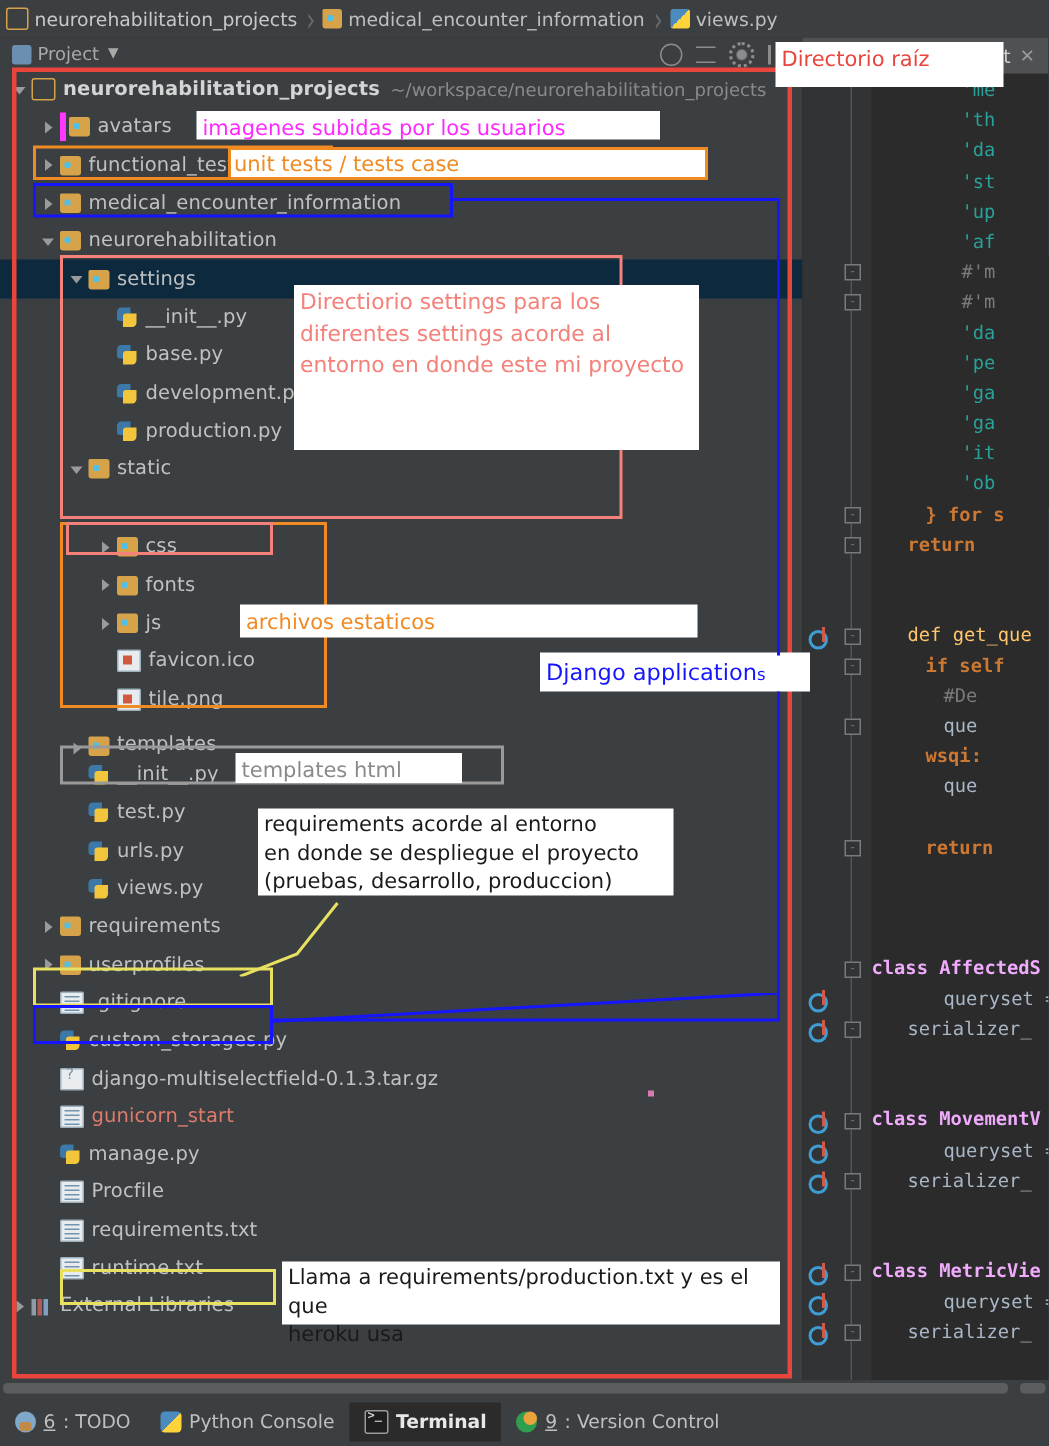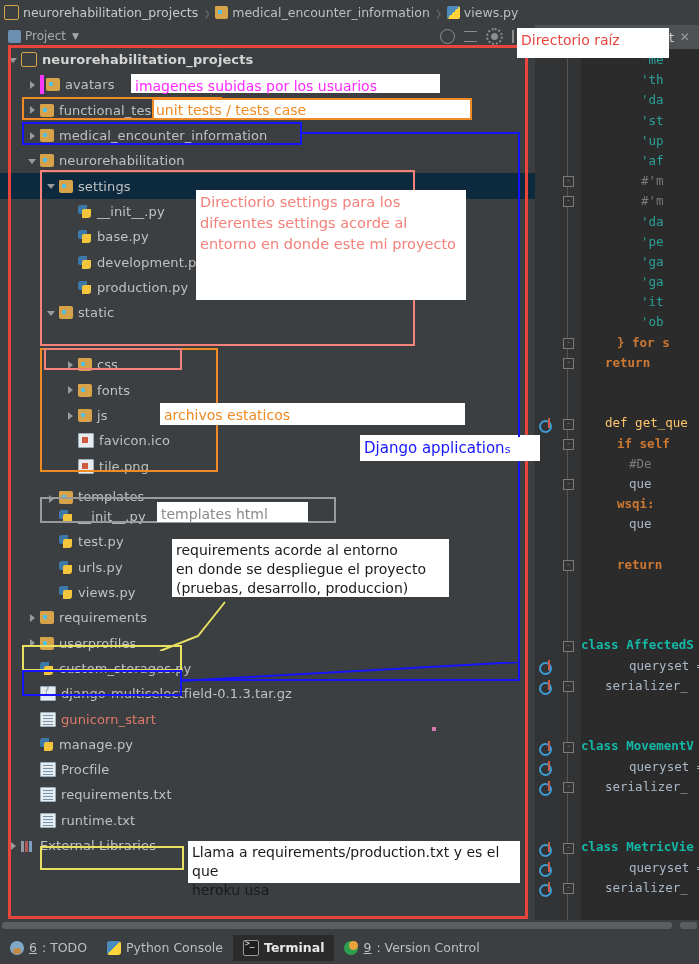--- a/index.html
+++ b/index.html
@@ -84,21 +84,21 @@
   }
   #edtab .tabname{font-size:12.5px;color:#d0d0d0;margin-left:5px;}
   #edtab .tabclose{margin-left:6px;color:#9a9a9a;font-size:12px;}
   #edbody{position:relative;height:871px;background:#2b2b2b;overflow:hidden;}
   .gutter{position:absolute;left:0;top:0;width:46px;height:100%;background:#313335;}
   .codearea{position:absolute;left:46px;top:0;right:0;bottom:0;}
   .cl{height:20.2px;line-height:20.2px;font-family:"DejaVu Sans Mono","Liberation Mono",monospace;font-size:12.5px;white-space:pre;}
   .s-str{color:#2aa198;}
   .s-cmt{color:#7a7a7a;}
   .s-kw{color:#cc7832;font-weight:bold;}
-  .s-cls{color:#14b8a6;font-weight:bold;}
+  .s-cls{color:#f0abfc;font-weight:bold;}
   .s-def{color:#ffc66d;}
   .s-pl{color:#a9b7c6;}
   .marker{position:absolute;left:4px;width:12px;height:12px;}
   .marker:before{content:"";position:absolute;left:0;top:2px;width:9px;height:9px;border:2px solid #3d9dd4;border-radius:50%;}
   .marker:after{content:"";position:absolute;left:9px;top:0;width:2px;height:10px;background:#d05a4a;}
   .fold{position:absolute;left:28px;width:9px;height:9px;border:1px solid #7a7a7a;color:#7a7a7a;font-size:8px;line-height:7px;text-align:center;background:#313335;}
   .vline{position:absolute;left:32px;top:0;bottom:0;width:1px;background:#555;}
 
   
   #statusbar{
@@ -163,20 +163,21 @@
     <span class="act" style="background:radial-gradient(circle,#9a9a9a 3px,transparent 4px);border:2px dotted #9a9a9a;border-radius:50%;"></span>
     <span class="act" style="border-left:2px solid #9a9a9a;"></span>
   </div>
 </div>
 
 <div id="tree">
     <div class="row" style="padding-left: 8px;">
       <span class="arrow down"></span>
       <span class="ticon ic-mod"></span>
       <span class="lbl bold">neurorehabilitation_projects</span>
+      <span class="path">~/workspace/neurorehabilitation_projects</span>
     </div>
     <div class="row" style="padding-left: 27px;">
       <span class="arrow right"></span>
       <span class="pinkbar" style="left: 40px;"></span>
       <span class="ticon ic-folder" style="margin-left: 6px;"></span>
       <span class="lbl">avatars</span>
     </div>
     <div class="row" style="padding-left: 27px;">
       <span class="arrow right"></span>
       <span class="ticon ic-folder"></span>
@@ -274,20 +275,25 @@
     </div>
     <div class="row" style="padding-left: 27px;">
       <span class="arrow right"></span>
       <span class="ticon ic-folder"></span>
       <span class="lbl">requirements</span>
     </div>
     <div class="row" style="padding-left: 27px;">
       <span class="arrow right"></span>
       <span class="ticon ic-folder"></span>
       <span class="lbl">userprofiles</span>
+    </div>
+    <div class="row" style="padding-left: 27px;">
+      <span class="arrow "></span>
+      <span class="ticon ic-txt"></span>
+      <span class="lbl">.gitignore</span>
     </div>
     <div class="row" style="padding-left: 27px;">
       <span class="arrow "></span>
       <span class="ticon ic-pyf"></span>
       <span class="lbl">custom_storages.py</span>
     </div>
     <div class="row" style="padding-left: 27px;">
       <span class="arrow "></span>
       <span class="ticon ic-arch"></span>
       <span class="lbl">django-multiselectfield-0.1.3.tar.gz</span>

